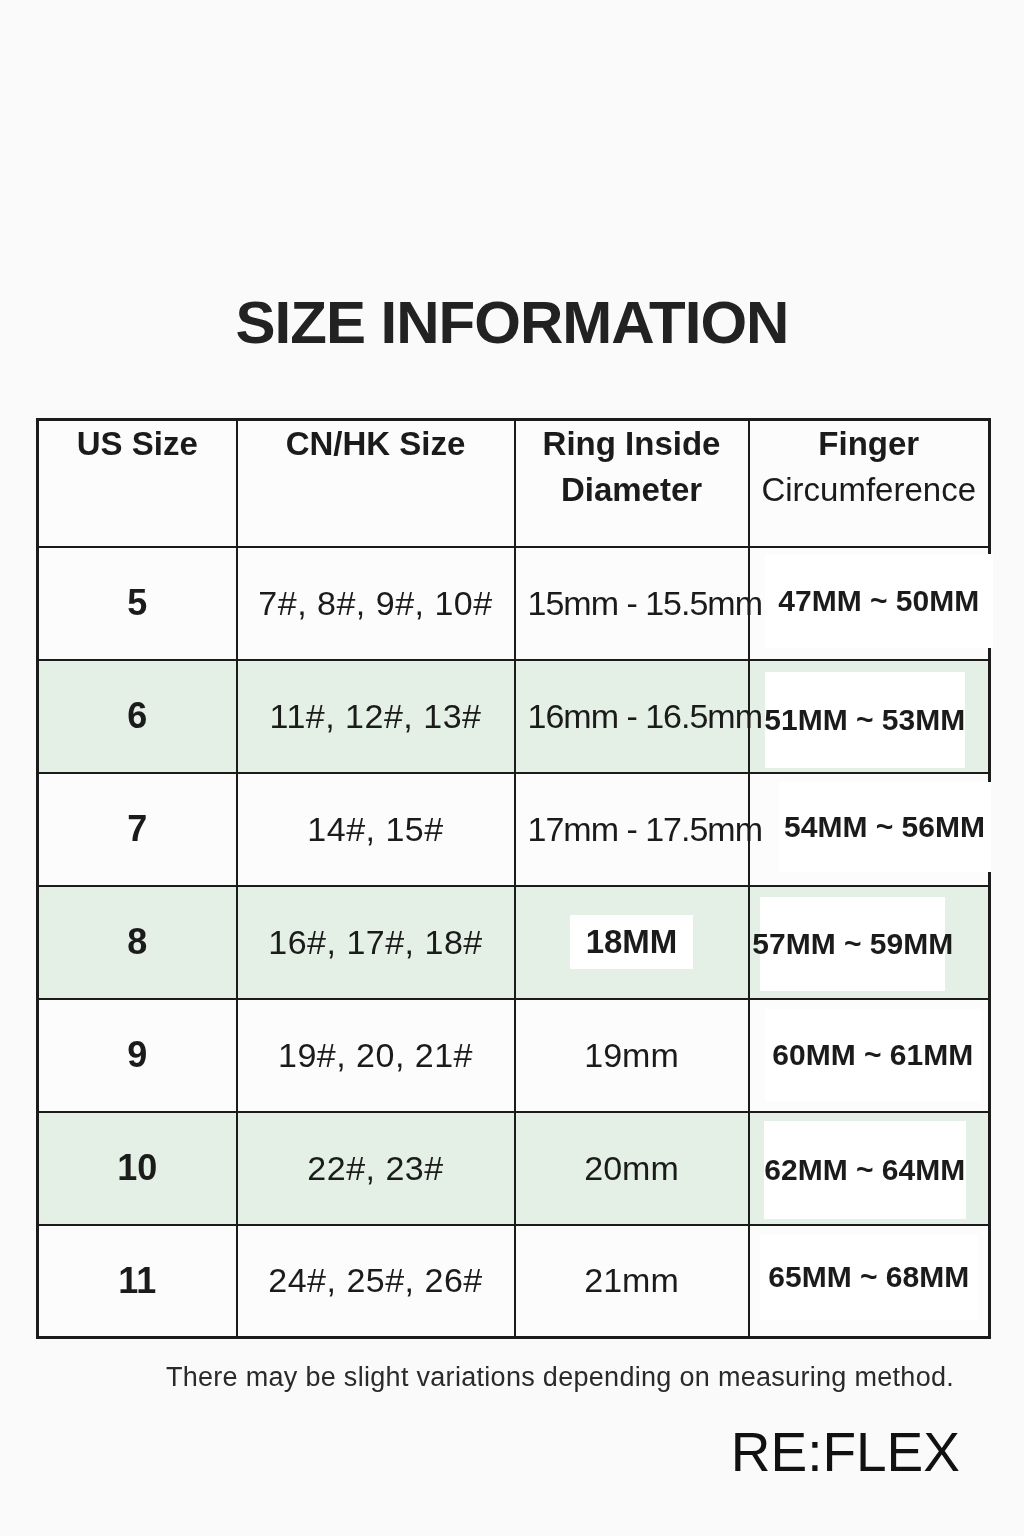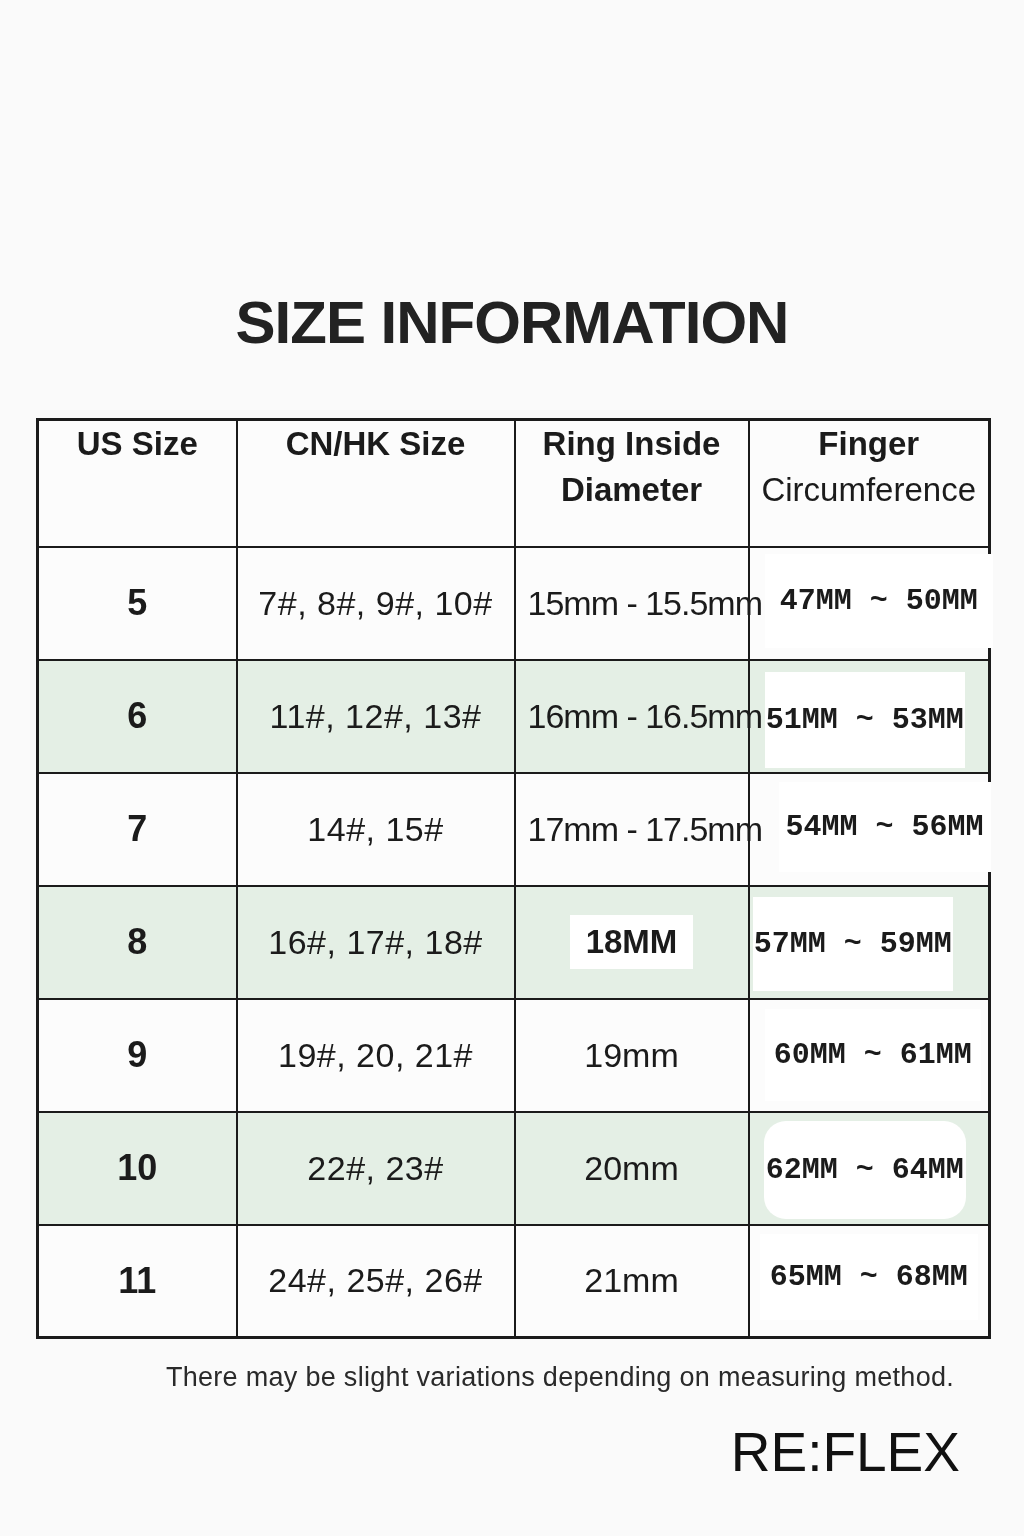--- a/index.html
+++ b/index.html
@@ -68,40 +68,40 @@
     display:inline-block;
     white-space:nowrap;
   }
   td.dia.wide .dia-text{letter-spacing:-1px;transform:translateX(12px);}
   td.dia.patched .dia-text{
     background:var(--patch-white);
     font-weight:700;
     font-size:33px;
     padding:8px 16px;
   }
-  td.circ{position:relative;font-family:Liberation Mono, monospace;}
+  td.circ{position:relative;}
   .patch{
     position:relative;
     margin:0 auto;
     width:208px;height:88px;
     background:var(--patch-white);
     display:flex;align-items:center;justify-content:center;
   }
   .circ-text{
     white-space:nowrap;
     font-weight:700;
     font-size:30px;
     letter-spacing:0;
   }
   tbody tr:nth-child(1) .patch{width:228px;height:94px;transform:translate(10px,-2px);}
   tbody tr:nth-child(2) .patch{width:200px;height:96px;transform:translate(-4px,4px);}
   tbody tr:nth-child(3) .patch{width:212px;height:90px;transform:translate(-2px,-2px);margin-left:31px;}
-  tbody tr:nth-child(4) .patch{width:200px;height:94px;transform:translate(-16px,2px);}
+  tbody tr:nth-child(4) .patch{width:185px;height:94px;transform:translate(-16px,2px);}
   tbody tr:nth-child(5) .patch{width:216px;height:92px;transform:translate(4px,0);}
-  tbody tr:nth-child(6) .patch{width:202px;height:98px;transform:translate(-4px,2px);border-radius:22px;}
+  tbody tr:nth-child(6) .patch{width:202px;height:98px;transform:translate(-4px,2px);}
   tbody tr:nth-child(7) .patch{width:218px;height:86px;transform:translate(0,-4px);}
   .note{
     position:absolute;
     top:1362px;left:96px;right:0;
     text-align:center;
     font-size:27px;
     letter-spacing:0.3px;
     color:#2a2a2a;
   }
   .brand{

